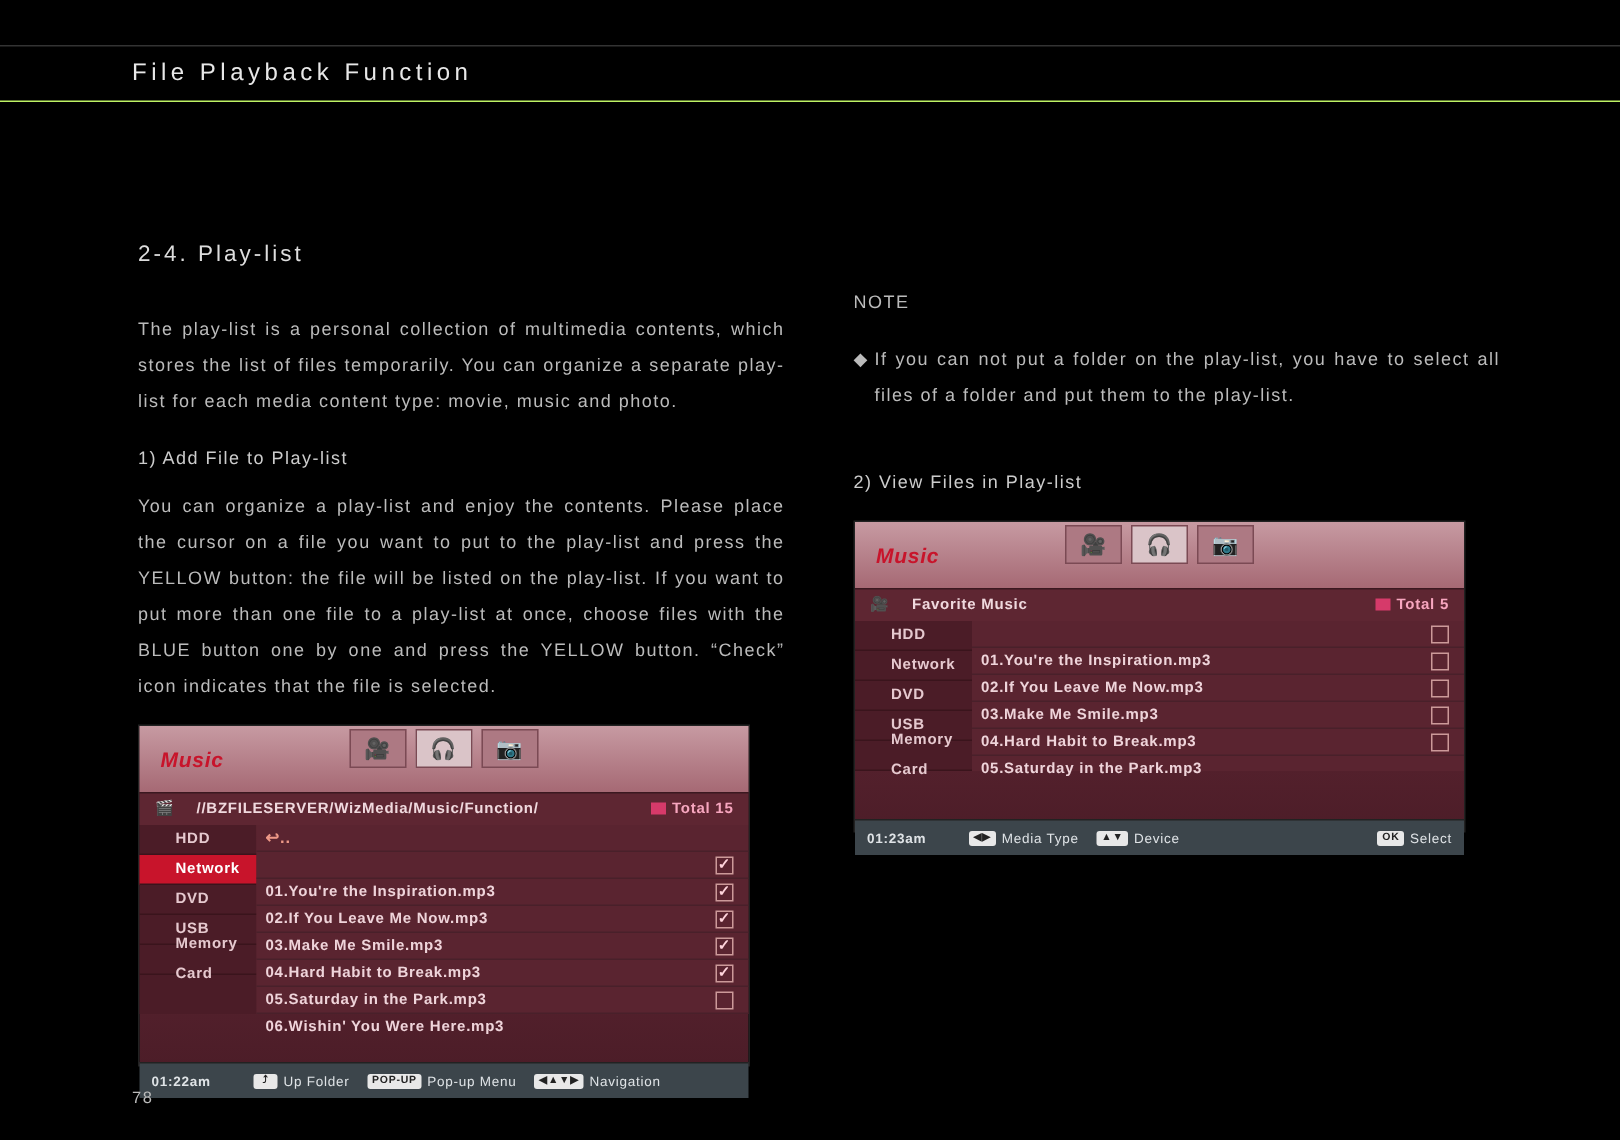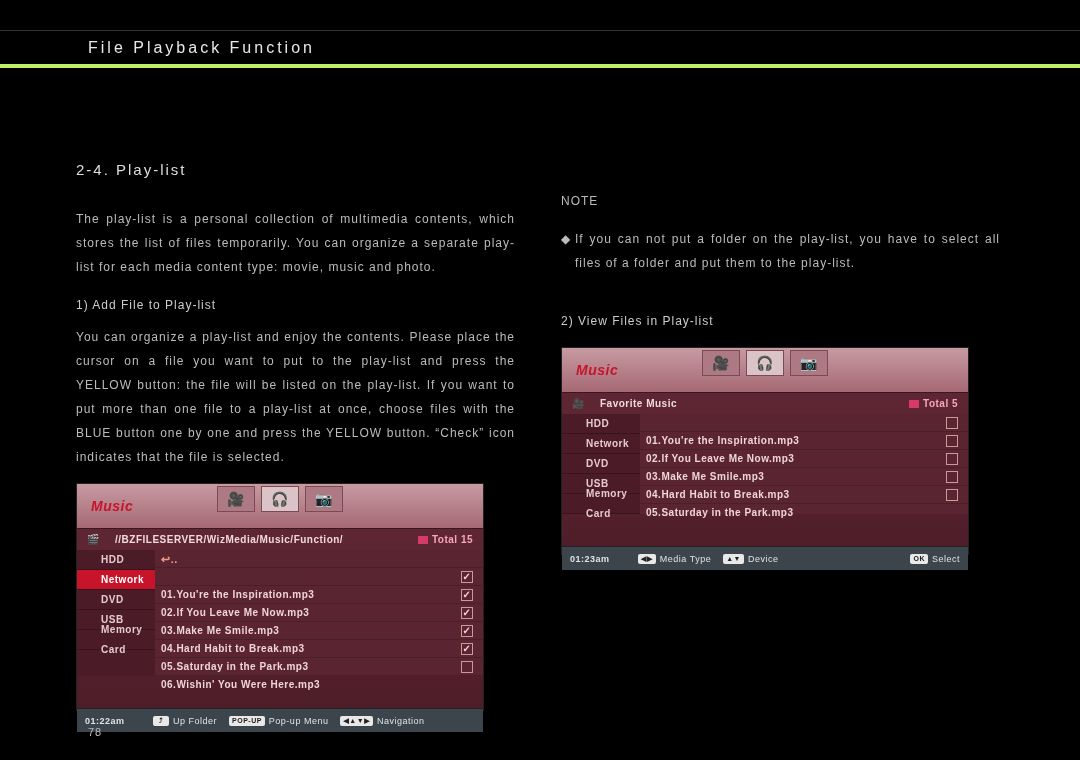--- a/index.html
+++ b/index.html
@@ -12,35 +12,35 @@
     position: relative;
     overflow: hidden;
   }
   .header-band {
     position: absolute;
     top: 30px;
     left: 0;
     right: 0;
     height: 38px;
     border-top: 1px solid #333;
-    border-bottom: 4px solid #bef264;
+    border-bottom: 1px solid #bef264;
     display: flex;
     align-items: center;
   }
   .header-title {
     margin-left: 88px;
     font-size: 16px;
     letter-spacing: 3px;
     color: #e8e8e8;
     font-weight: 400;
   }
   .content {
     position: absolute;
     top: 155px;
-    left: 76px;
+    left: 92px;
     right: 80px;
     display: flex;
     gap: 46px;
   }
   .col { width: 440px; font-size: 12px; line-height: 2.0; letter-spacing: 1px; color: #bbb; }
   .section-title { font-size: 15px; letter-spacing: 2px; color: #ddd; margin-bottom: 22px; }
   .para { text-align: justify; margin-bottom: 14px; }
   .sub { margin-top: 8px; margin-bottom: 8px; color:#ccc; }
   .note-label { margin-bottom:14px; }
   .bullet { display:flex; }

